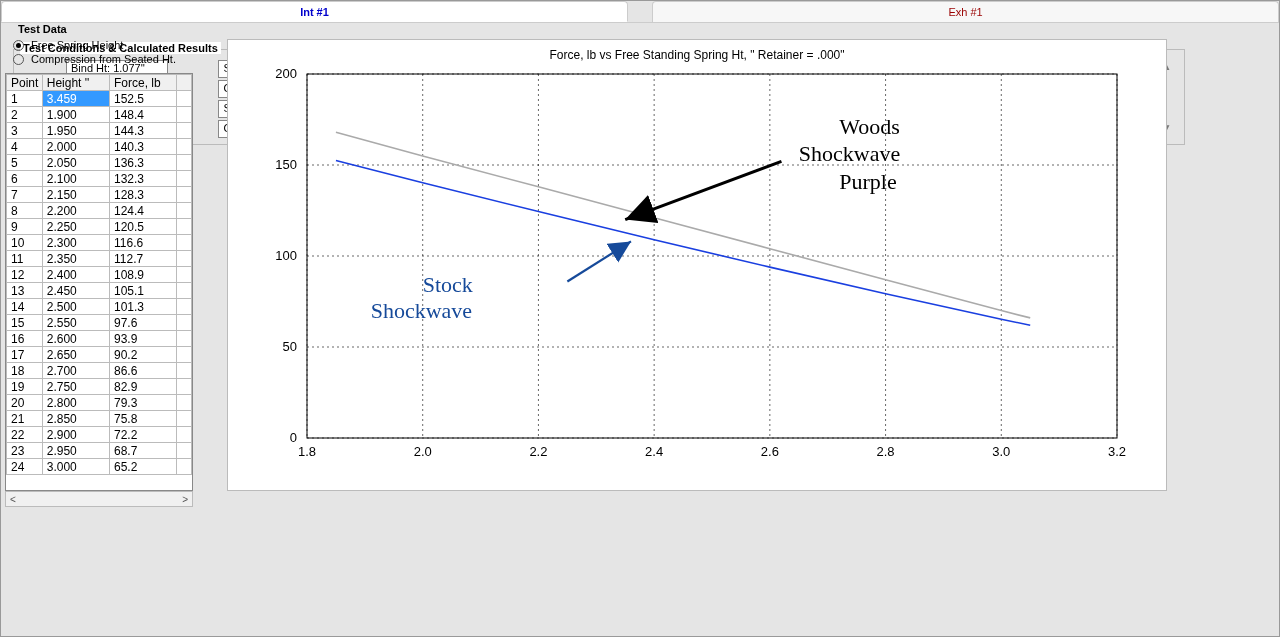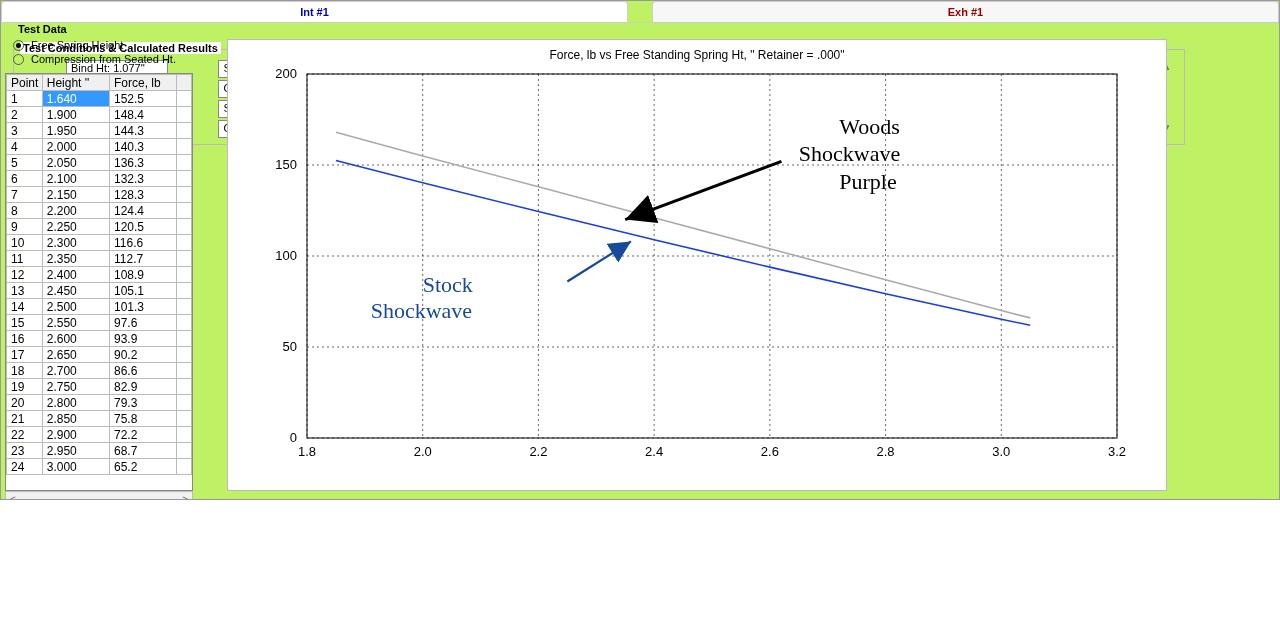--- a/index.html
+++ b/index.html
@@ -5,44 +5,44 @@
   * { box-sizing: border-box; }
   body {
     margin: 0;
     font-family: "Segoe UI", Tahoma, Arial, sans-serif;
     font-size: 11px;
     background: #fff;
     color: #000;
   }
   .frame {
     width: 1280px;
-    height: 500px;
+    height: 637px;
     position: relative;
     border: 1px solid #999;
-    background: #bef264;
+    background: #e5e5e5;
     overflow: hidden;
   }
   .tabs {
     display: flex;
     height: 22px;
     border-bottom: 1px solid #ccc;
   }
   .tab {
     flex: 1;
     border: 1px solid #ccc;
     border-bottom: none;
     border-radius: 4px 4px 0 0;
     text-align: center;
     line-height: 20px;
     font-size: 11px;
     background: #f7f7f7;
     cursor: pointer;
   }
   .tab.active { background: #fff; color: #0000cc; font-weight: bold; border-bottom: 1px solid #fff; }
-  .tab.inactive { color: #990000; font-weight: bold; margin-left: 24px; }
+  .tab.inactive { color: #990000; font-weight: normal; margin-left: 24px; }
 
   .content {
     position: relative;
     height: calc(100% - 22px);
   }
 
   .group {
     position: absolute;
     border: 1px solid #bbb;
   }
@@ -231,21 +231,21 @@
             <tr>
               <th class="col-p">Point</th>
               <th class="col-h">Height ''</th>
               <th class="col-f">Force, lb</th>
               <th style="width:14px"></th>
             </tr>
           </thead>
           <tbody id="data-tbody">
               <tr>
                 <td class="col-p">1</td>
-                <td class="col-h sel">1.640</td>
+                <td class="col-h sel">3.459</td>
                 <td class="col-f">152.5</td>
                 <td style="width: 14px;"></td>
               </tr>
               <tr>
                 <td class="col-p">2</td>
                 <td class="col-h">1.900</td>
                 <td class="col-f">148.4</td>
                 <td style="width: 14px;"></td>
               </tr>
               <tr>

